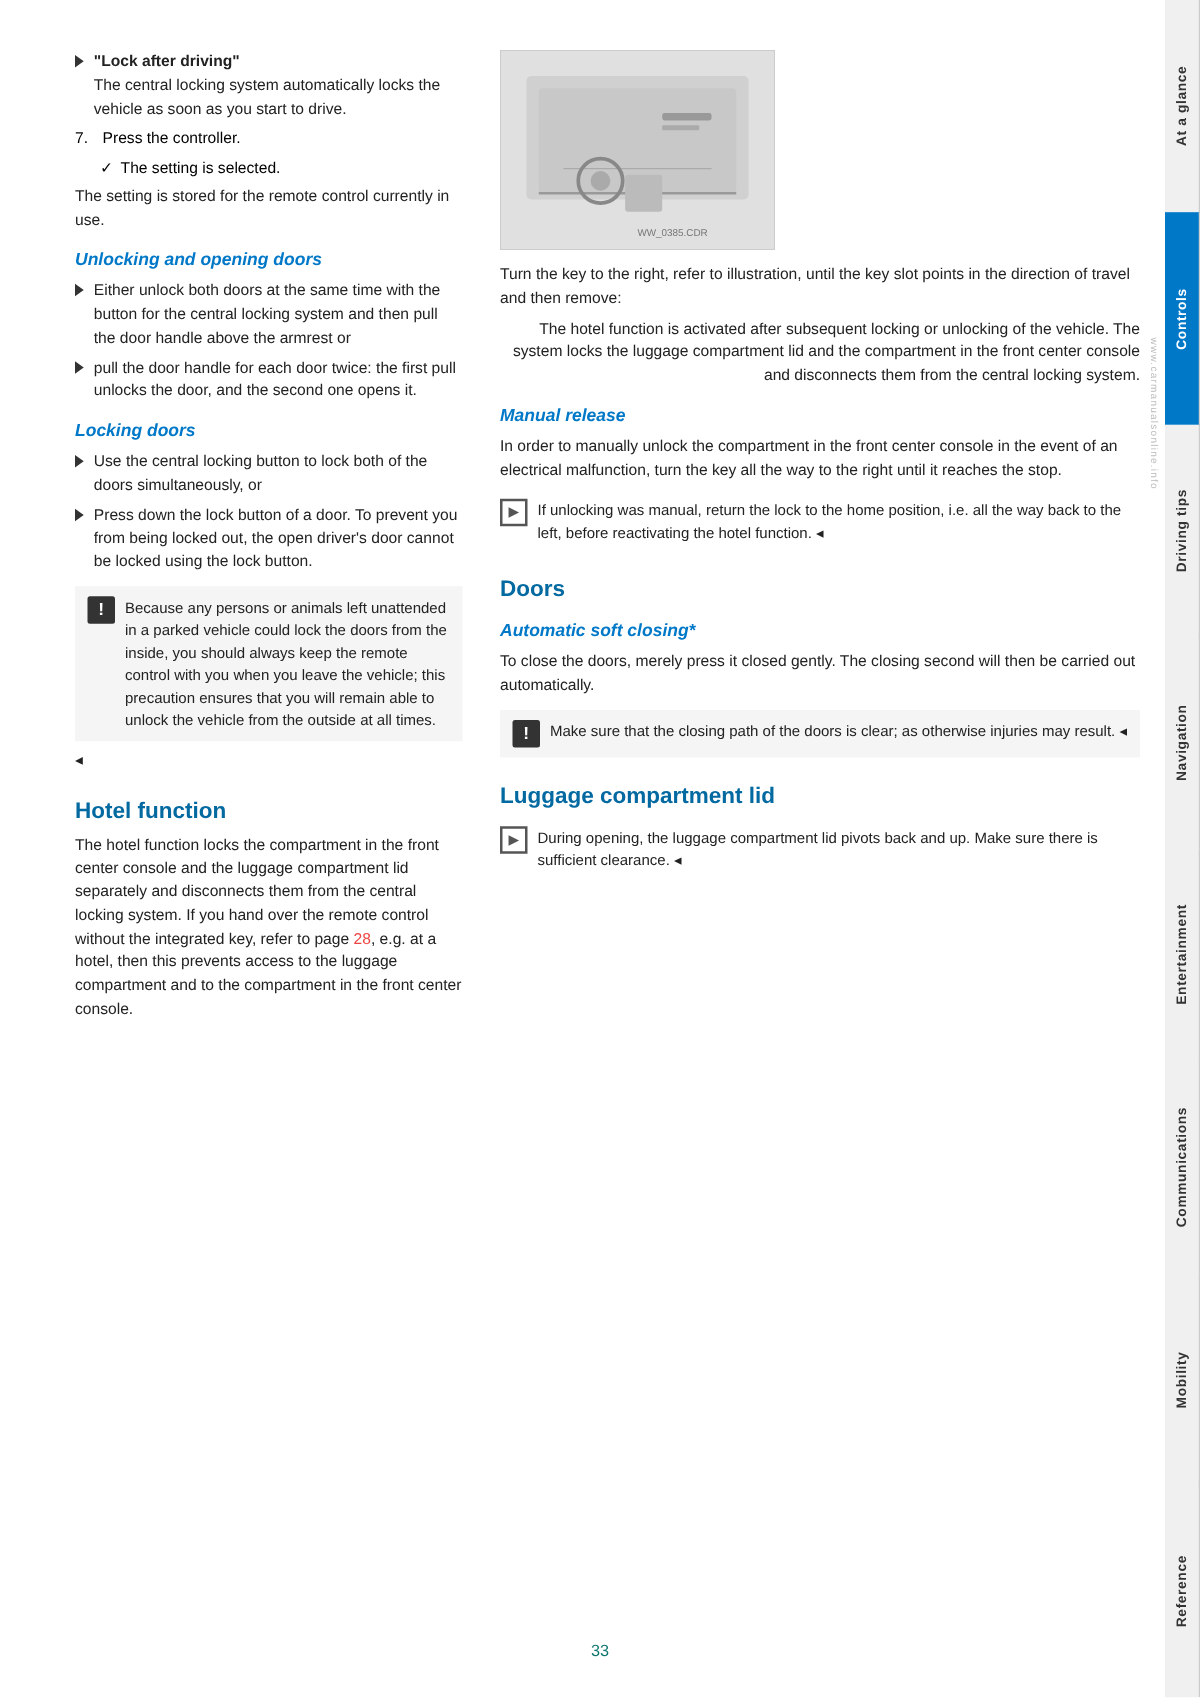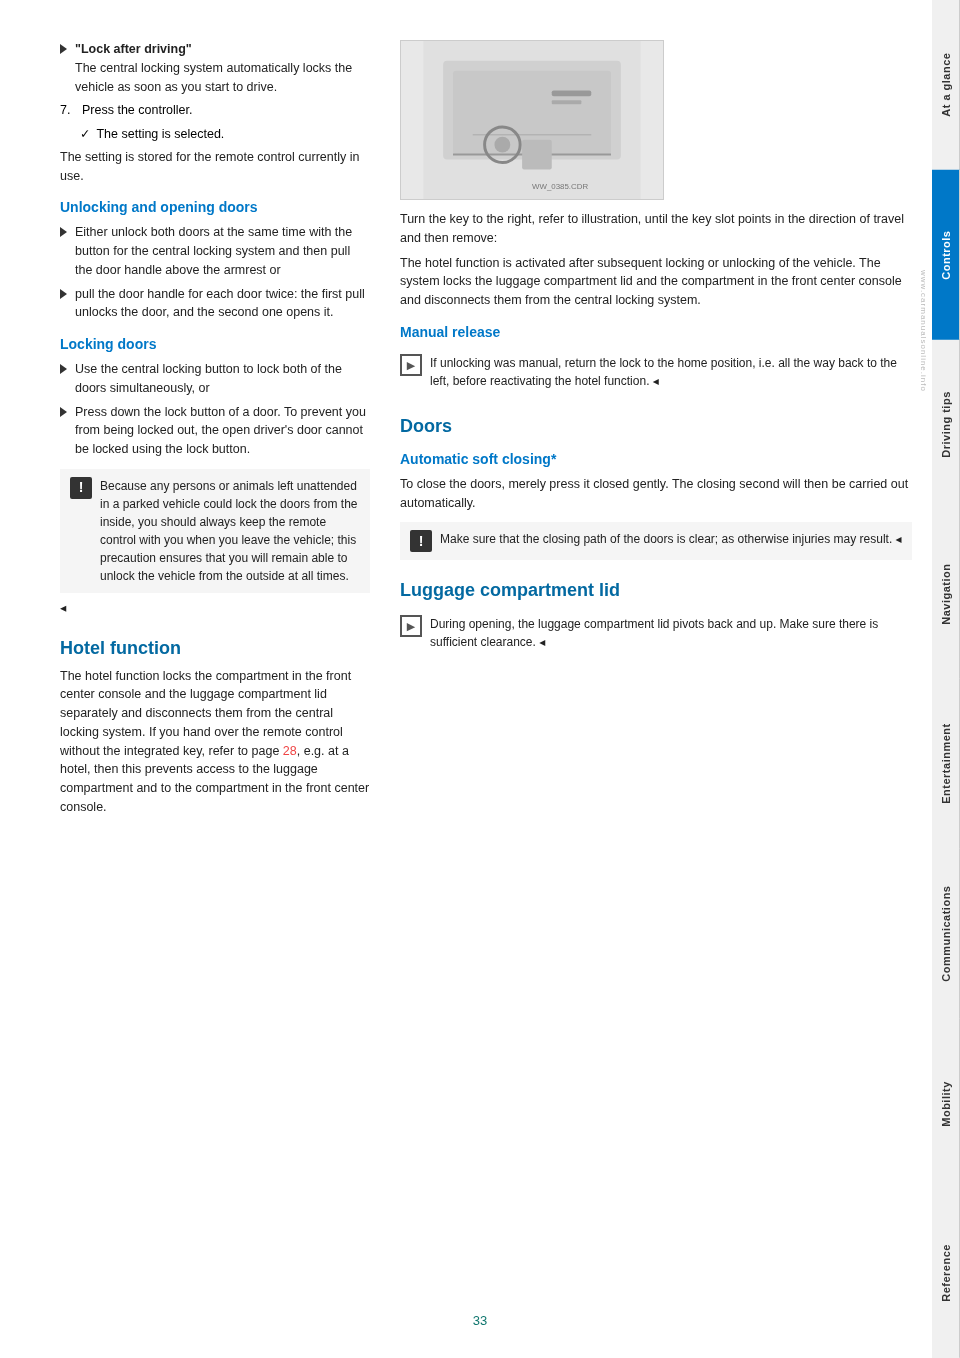--- a/index.html
+++ b/index.html
@@ -67,20 +67,21 @@
       color: #fff;
     }
 
     
     .section-heading {
       color: #0078c8;
       font-size: 14px;
       font-weight: bold;
       margin-bottom: 8px;
       margin-top: 14px;
+      font-style: italic;
     }
 
     .main-heading {
       color: #0369a1;
       font-size: 18px;
       font-weight: bold;
       margin-bottom: 8px;
       margin-top: 20px;
     }
 
@@ -189,21 +190,21 @@
       border: 2px solid #555;
       display: flex;
       align-items: center;
       justify-content: center;
       font-size: 11px;
       color: #555;
     }
 
     
     .image-placeholder {
-      width: 264px;
+      width: 220px;
       height: 160px;
       background: #e8e8e8;
       border: 1px solid #ccc;
       margin-bottom: 10px;
       position: relative;
       overflow: hidden;
     }
 
     .image-placeholder svg {
       width: 100%;
@@ -338,23 +339,24 @@
           <rect x="100" y="100" width="30" height="30" fill="#bbb" rx="2"></rect>
 
           <rect x="130" y="50" width="40" height="6" fill="#999" rx="2"></rect>
           <rect x="130" y="60" width="30" height="4" fill="#aaa" rx="1"></rect>
           <text x="110" y="150" font-size="8" fill="#777" font-family="Arial">WW_0385.CDR</text>
         </svg>
       </div>
 
       <div class="text-block">Turn the key to the right, refer to illustration, until the key slot points in the direction of travel and then remove:</div>
 
-      <div class="text-block" style="margin-top:6px;">The hotel function is activated after subsequent locking or unlocking of the vehicle. The system locks the luggage compartment lid and the compartment in the front center console and disconnects them from the central locking system.</div>
+      <div class="text-block" style="margin-top:6px;text-align:right;">The hotel function is activated after subsequent locking or unlocking of the vehicle. The system locks the luggage compartment lid and the compartment in the front center console and disconnects them from the central locking system.</div>
 
       <div class="section-heading">Manual release</div>
+      <div class="text-block">In order to manually unlock the compartment in the front center console in the event of an electrical malfunction, turn the key all the way to the right until it reaches the stop.</div>
 
       <div class="notice-box">
         <div class="notice-icon">▶</div>
         <div class="notice-text">
           If unlocking was manual, return the lock to the home position, i.e. all the way back to the left, before reactivating the hotel function. ◂
         </div>
       </div>
 
       <div class="main-heading">Doors</div>
 

